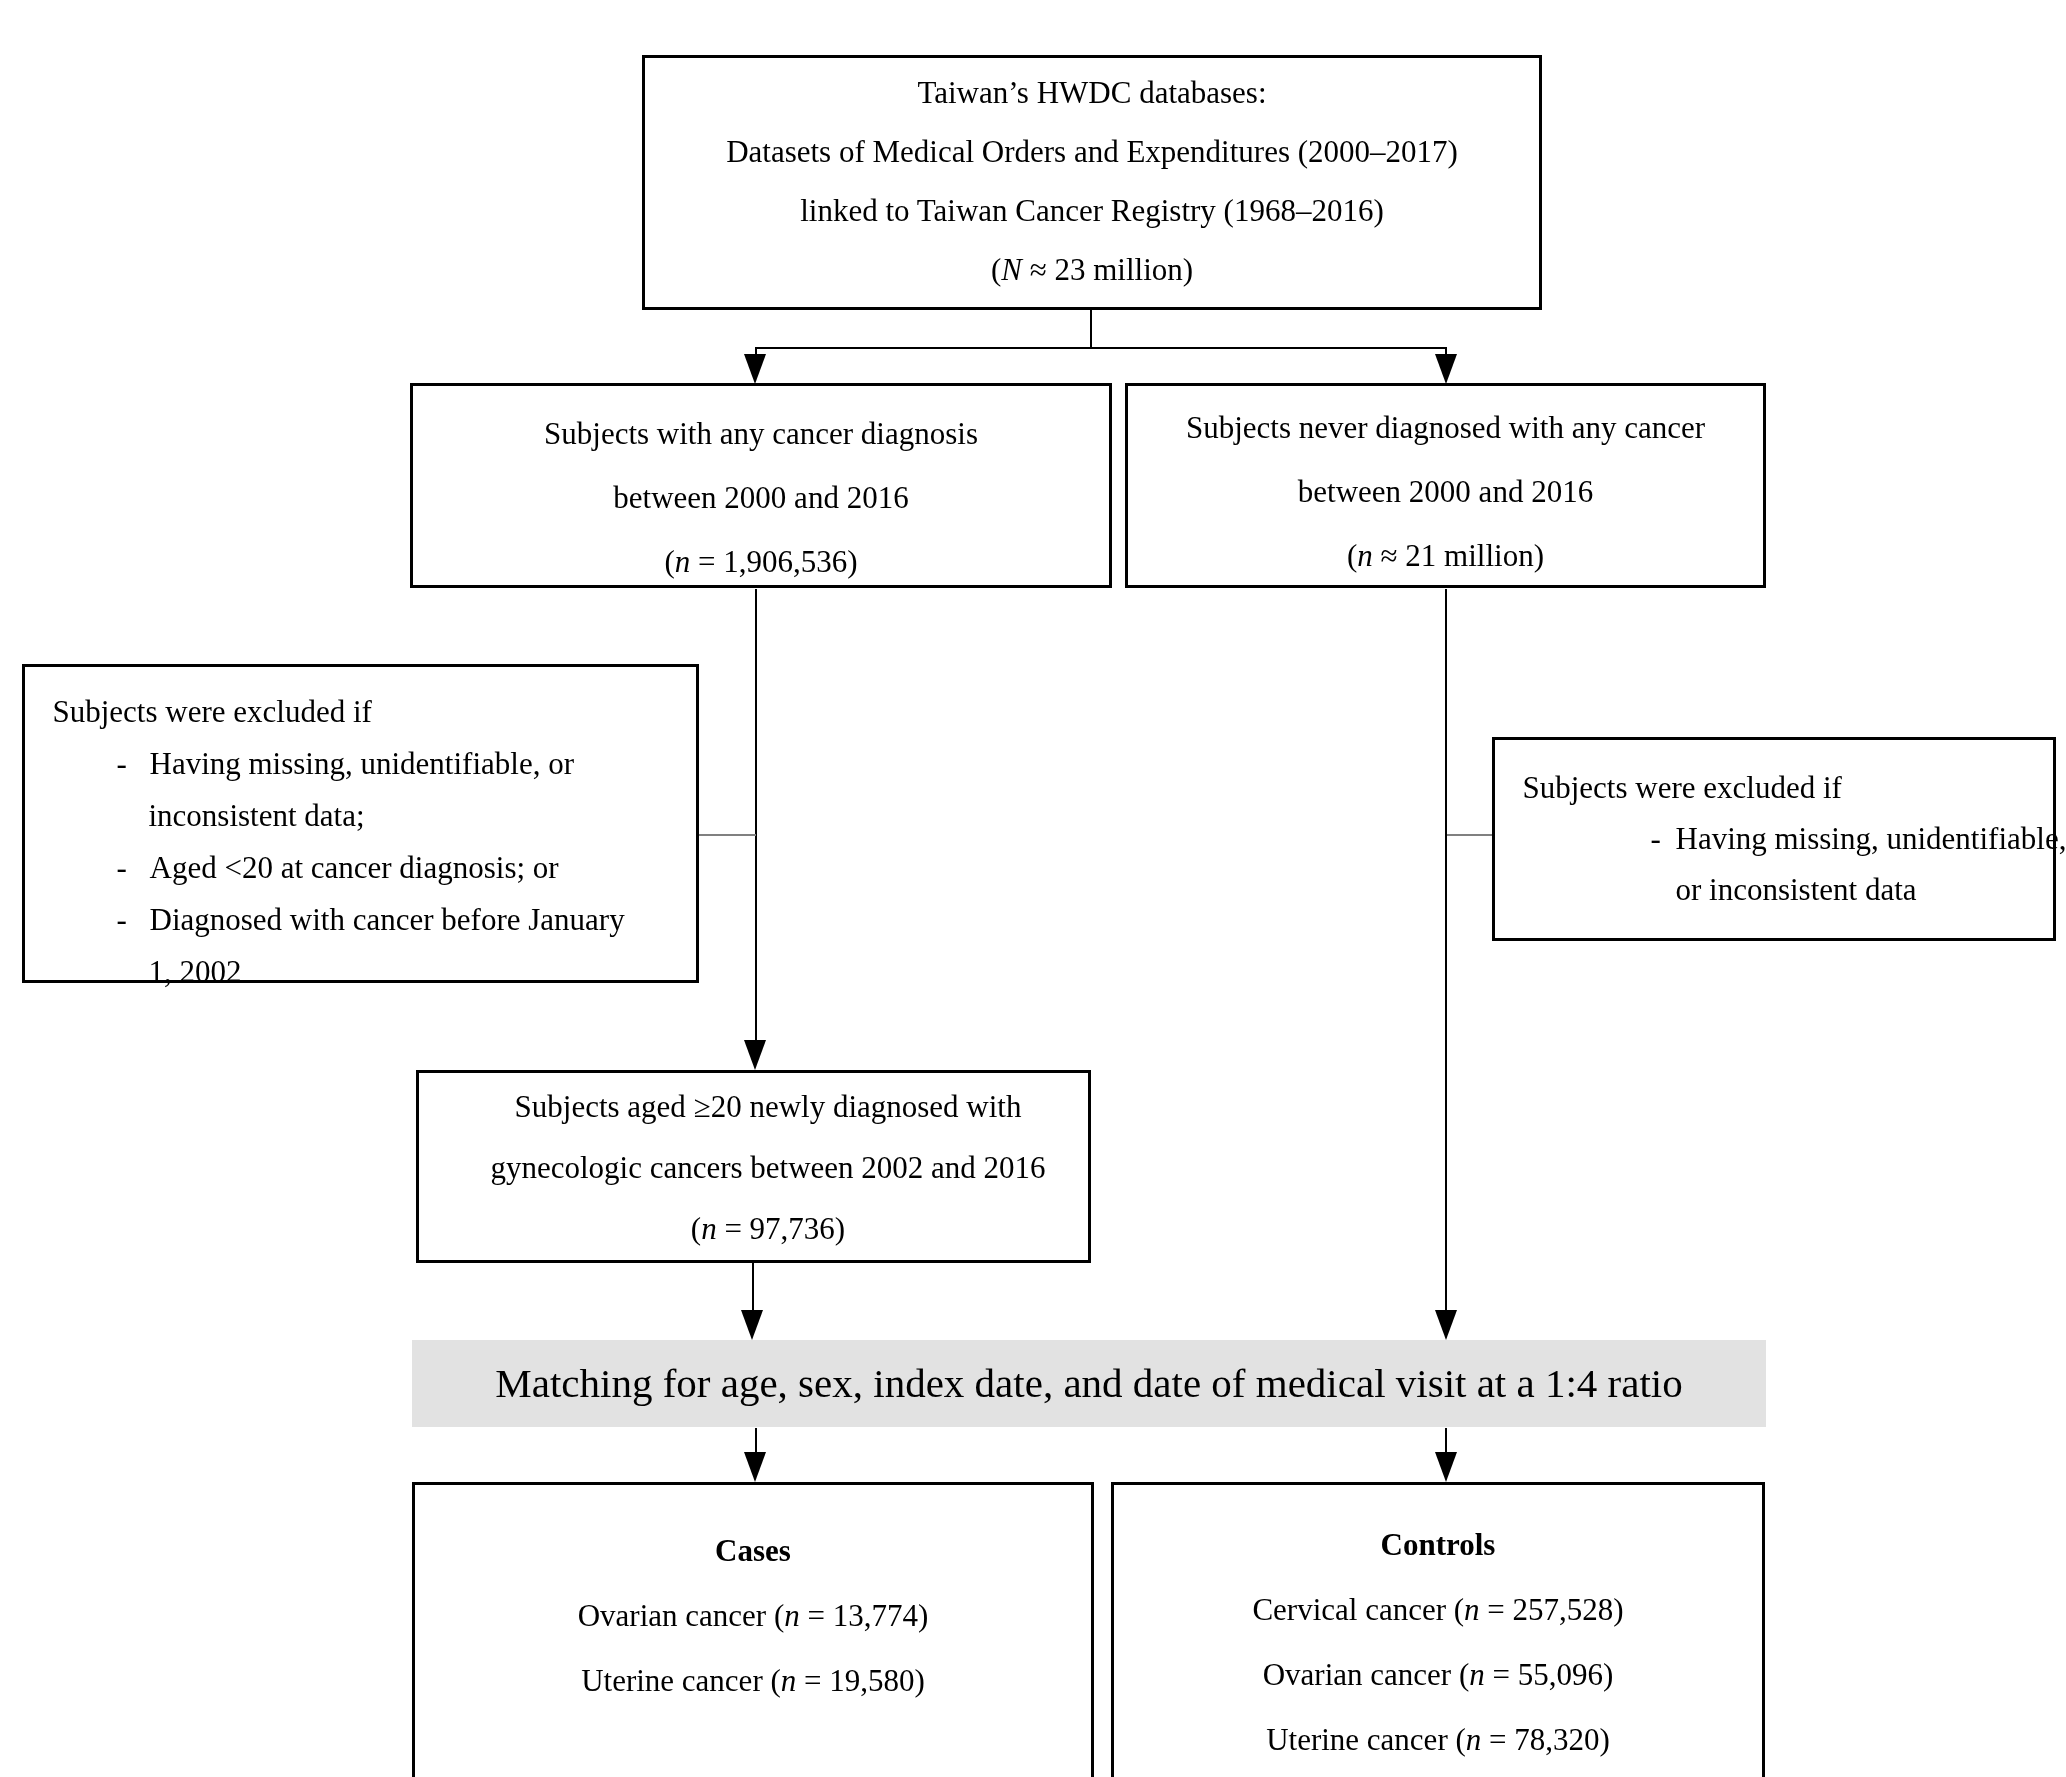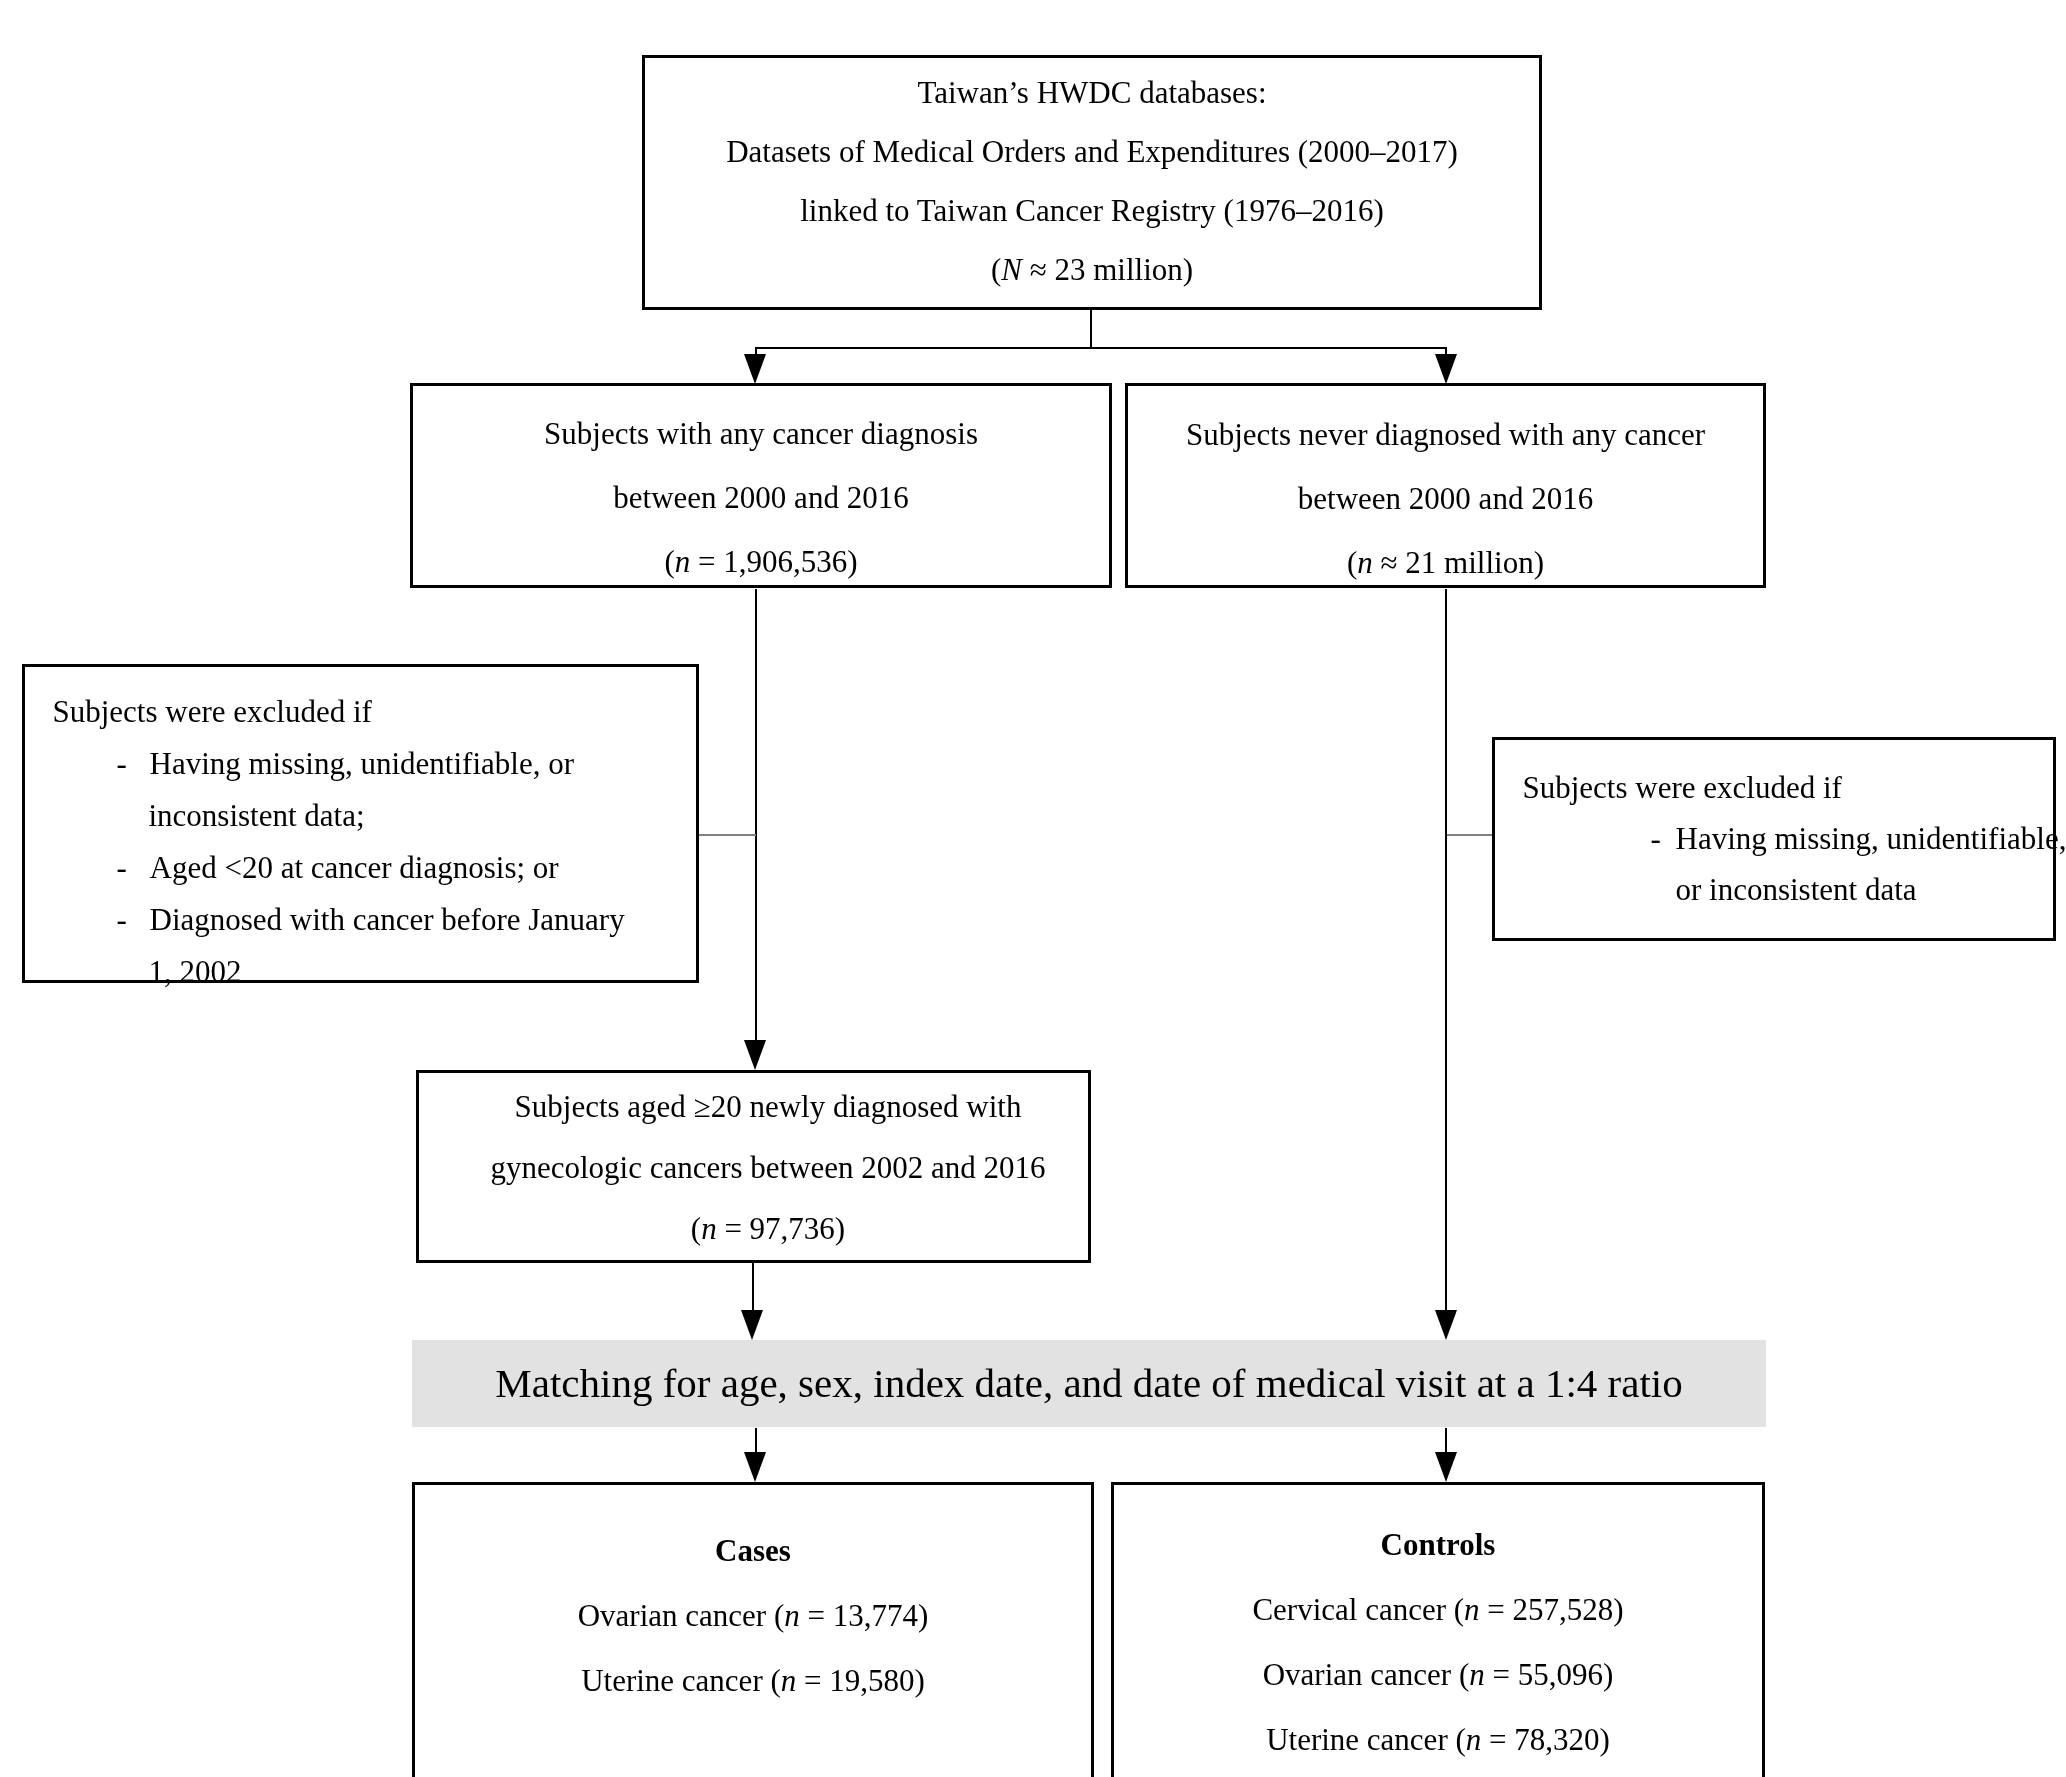--- a/index.html
+++ b/index.html
@@ -26,21 +26,21 @@
   .arrowhead{
     position:absolute;width:0;height:0;
     border-left:11.6px solid transparent;
     border-right:11.6px solid transparent;
     border-top:30px solid #000;
   }
   
   .top-box{left:642px;top:16.6px;width:900px;height:255px;line-height:59px;padding-top:5.8px;}
   
   .row2-left{left:410px;top:345px;width:702px;height:205px;line-height:64px;padding-top:16px;}
-  .row2-right{left:1125px;top:345px;width:641px;height:205px;line-height:64px;padding-top:17px;}
+  .row2-right{left:1125px;top:345px;width:641px;height:205px;line-height:64px;padding-top:10px;}
   
   .excl-left{left:22px;top:626px;width:677px;height:319px;line-height:52px;padding:19px 13px 0 27.5px;}
   .excl-right{left:1492px;top:699px;width:564px;height:204px;line-height:51px;padding:22px 13px 0 27.5px;}
   .bullet-row{display:flex;}
   .excl-left .dash{margin-left:64px;width:33px;flex:0 0 auto;}
   .excl-left .cont{margin-left:96px;}
   .excl-right .dash{margin-left:128px;width:25px;flex:0 0 auto;}
   .excl-right .cont{margin-left:153px;}
   
   .mid-box{left:416px;top:1032px;width:675px;height:193px;line-height:61px;padding-top:2.9px;padding-left:29px;}
@@ -56,21 +56,21 @@
   i{font-style:italic;}
 </style>
 </head>
 <body>
 
 <div class="canvas">
 
   <div class="box center top-box">
     <div class="line">Taiwan’s HWDC databases:</div>
     <div class="line">Datasets of Medical Orders and Expenditures (2000–2017)</div>
-    <div class="line">linked to Taiwan Cancer Registry (1976–2016)</div>
+    <div class="line">linked to Taiwan Cancer Registry (1968–2016)</div>
     <div class="line">(<i>N</i> ≈ 23 million)</div>
   </div>
 
   <div class="vline" style="left:1090px;top:272px;width:2.2px;height:38px;"></div>
   <div class="hline" style="left:756px;top:309px;width:691px;height:2.2px;"></div>
   <div class="vline" style="left:755px;top:309px;width:2.2px;height:11px;"></div>
   <div class="arrowhead" style="left:744px;top:316px;"></div>
   <div class="vline" style="left:1445px;top:309px;width:2.2px;height:11px;"></div>
   <div class="arrowhead" style="left:1435px;top:316px;"></div>
 

